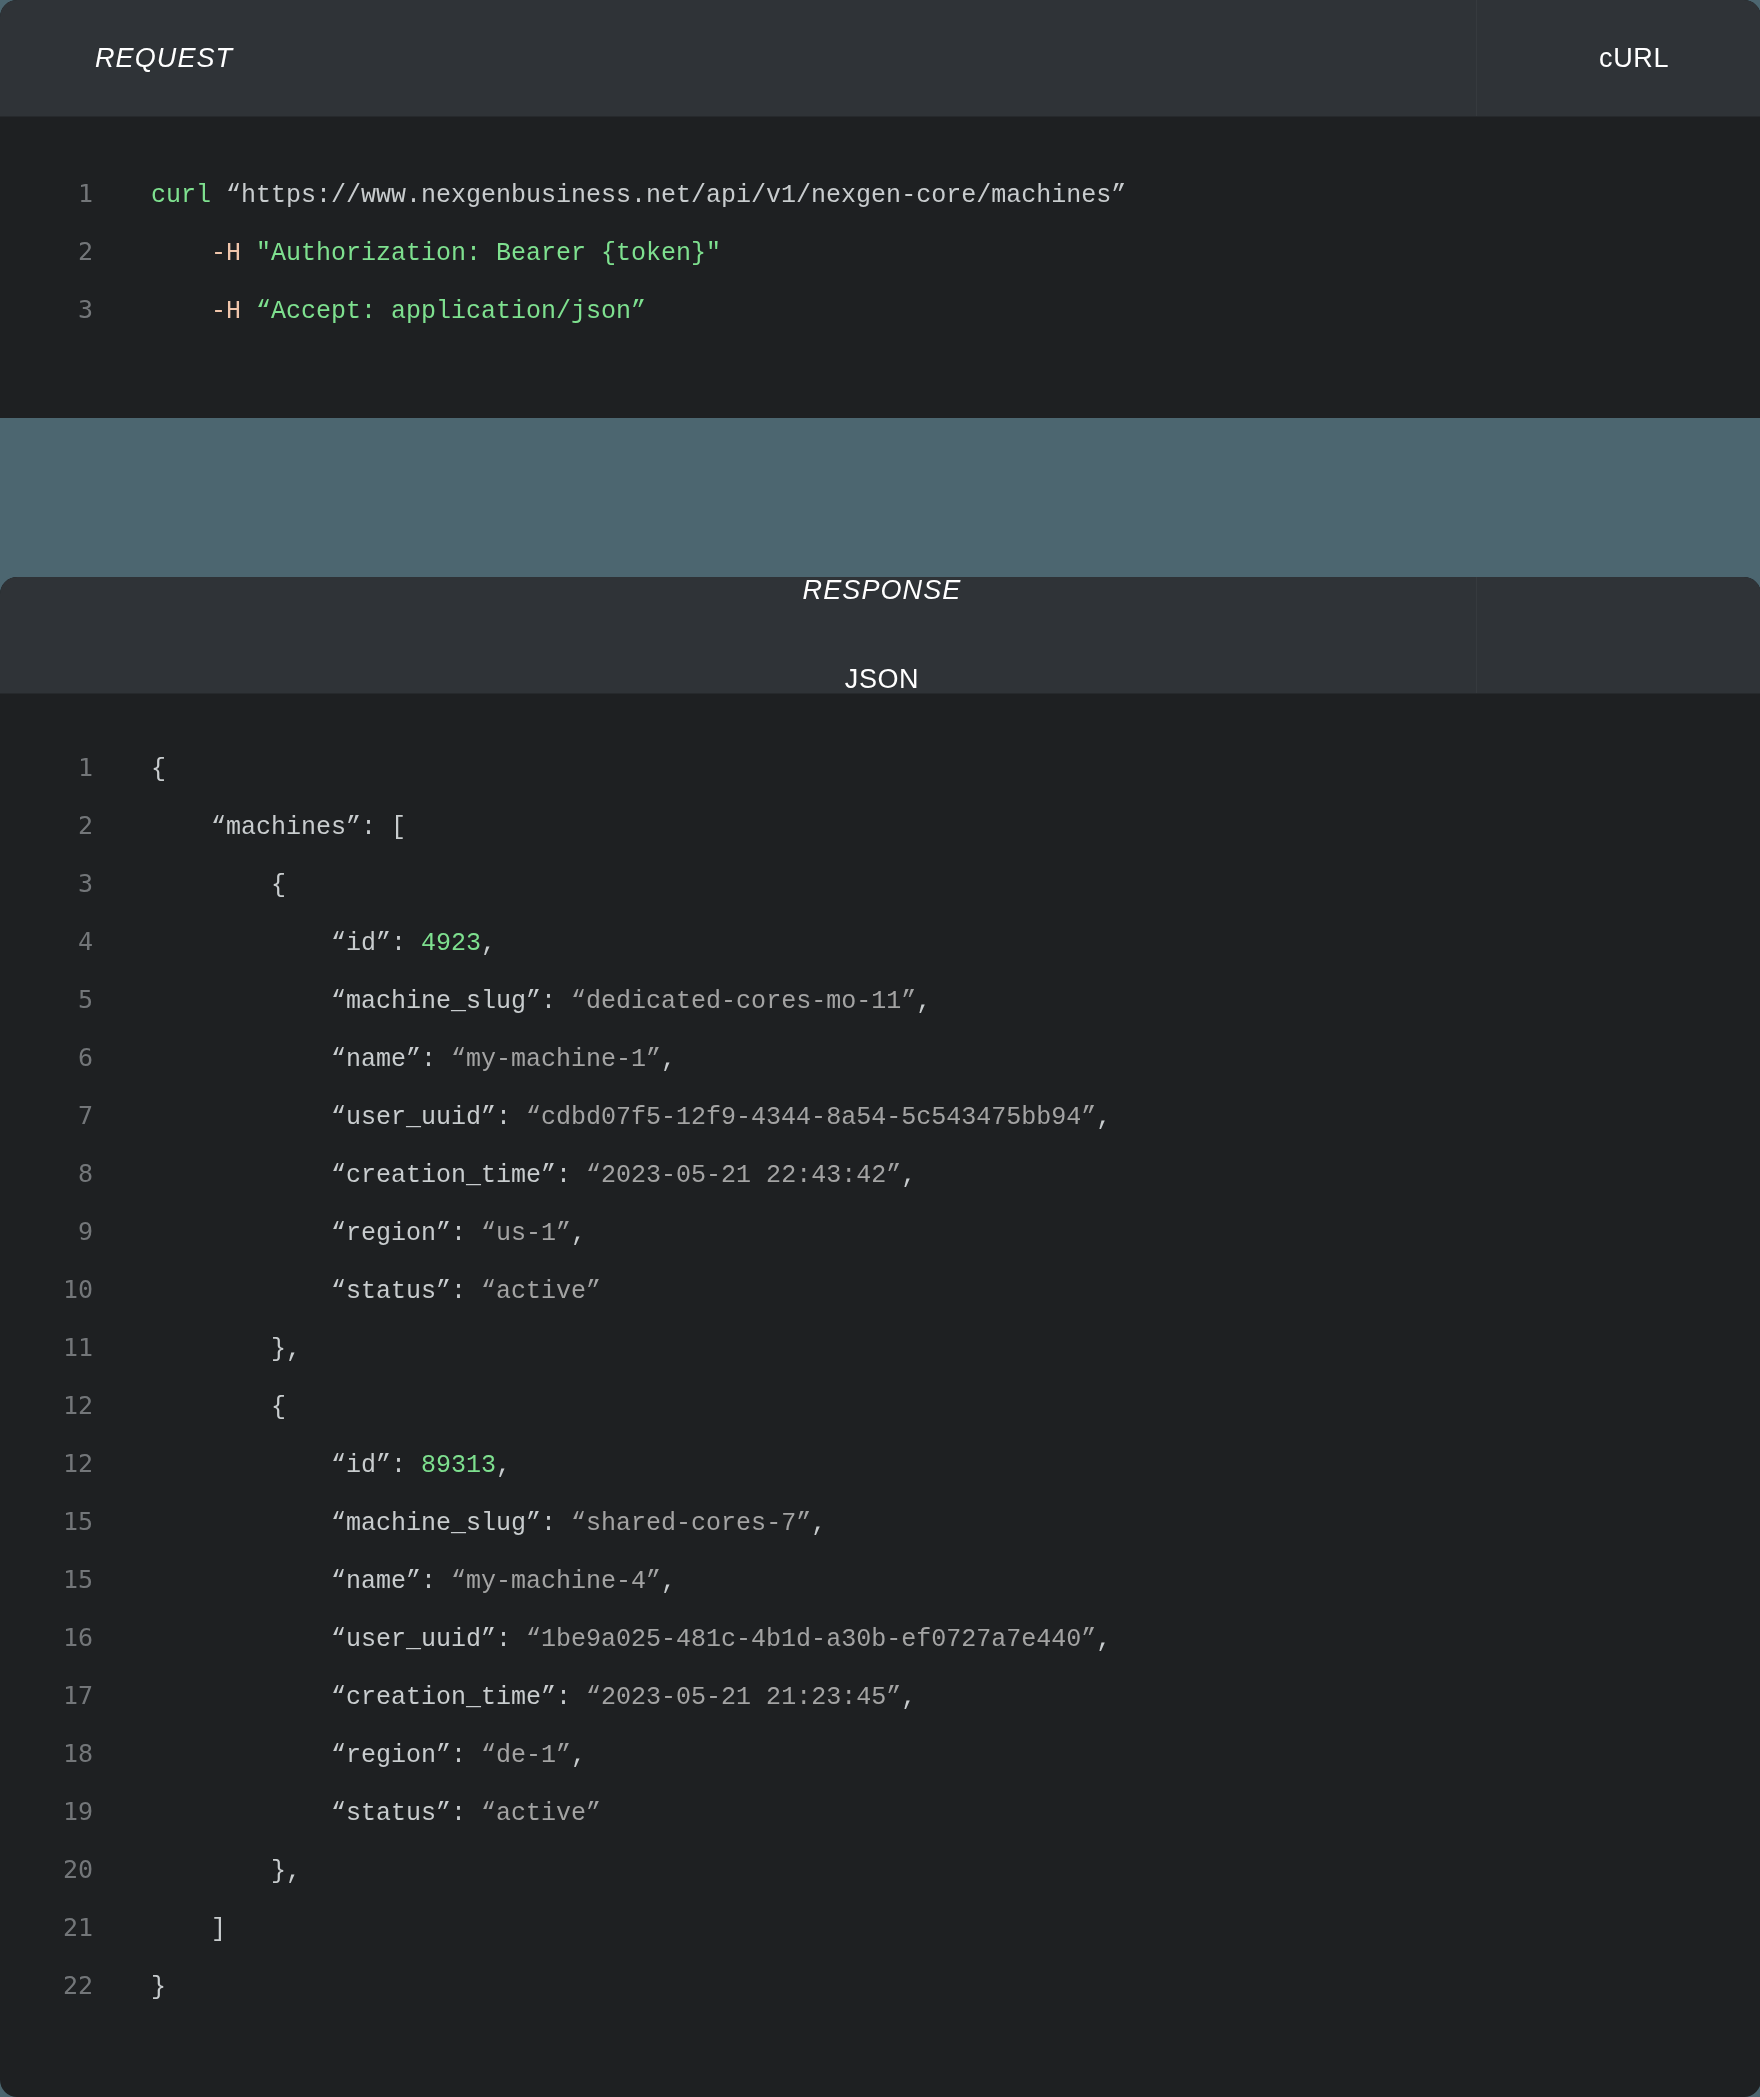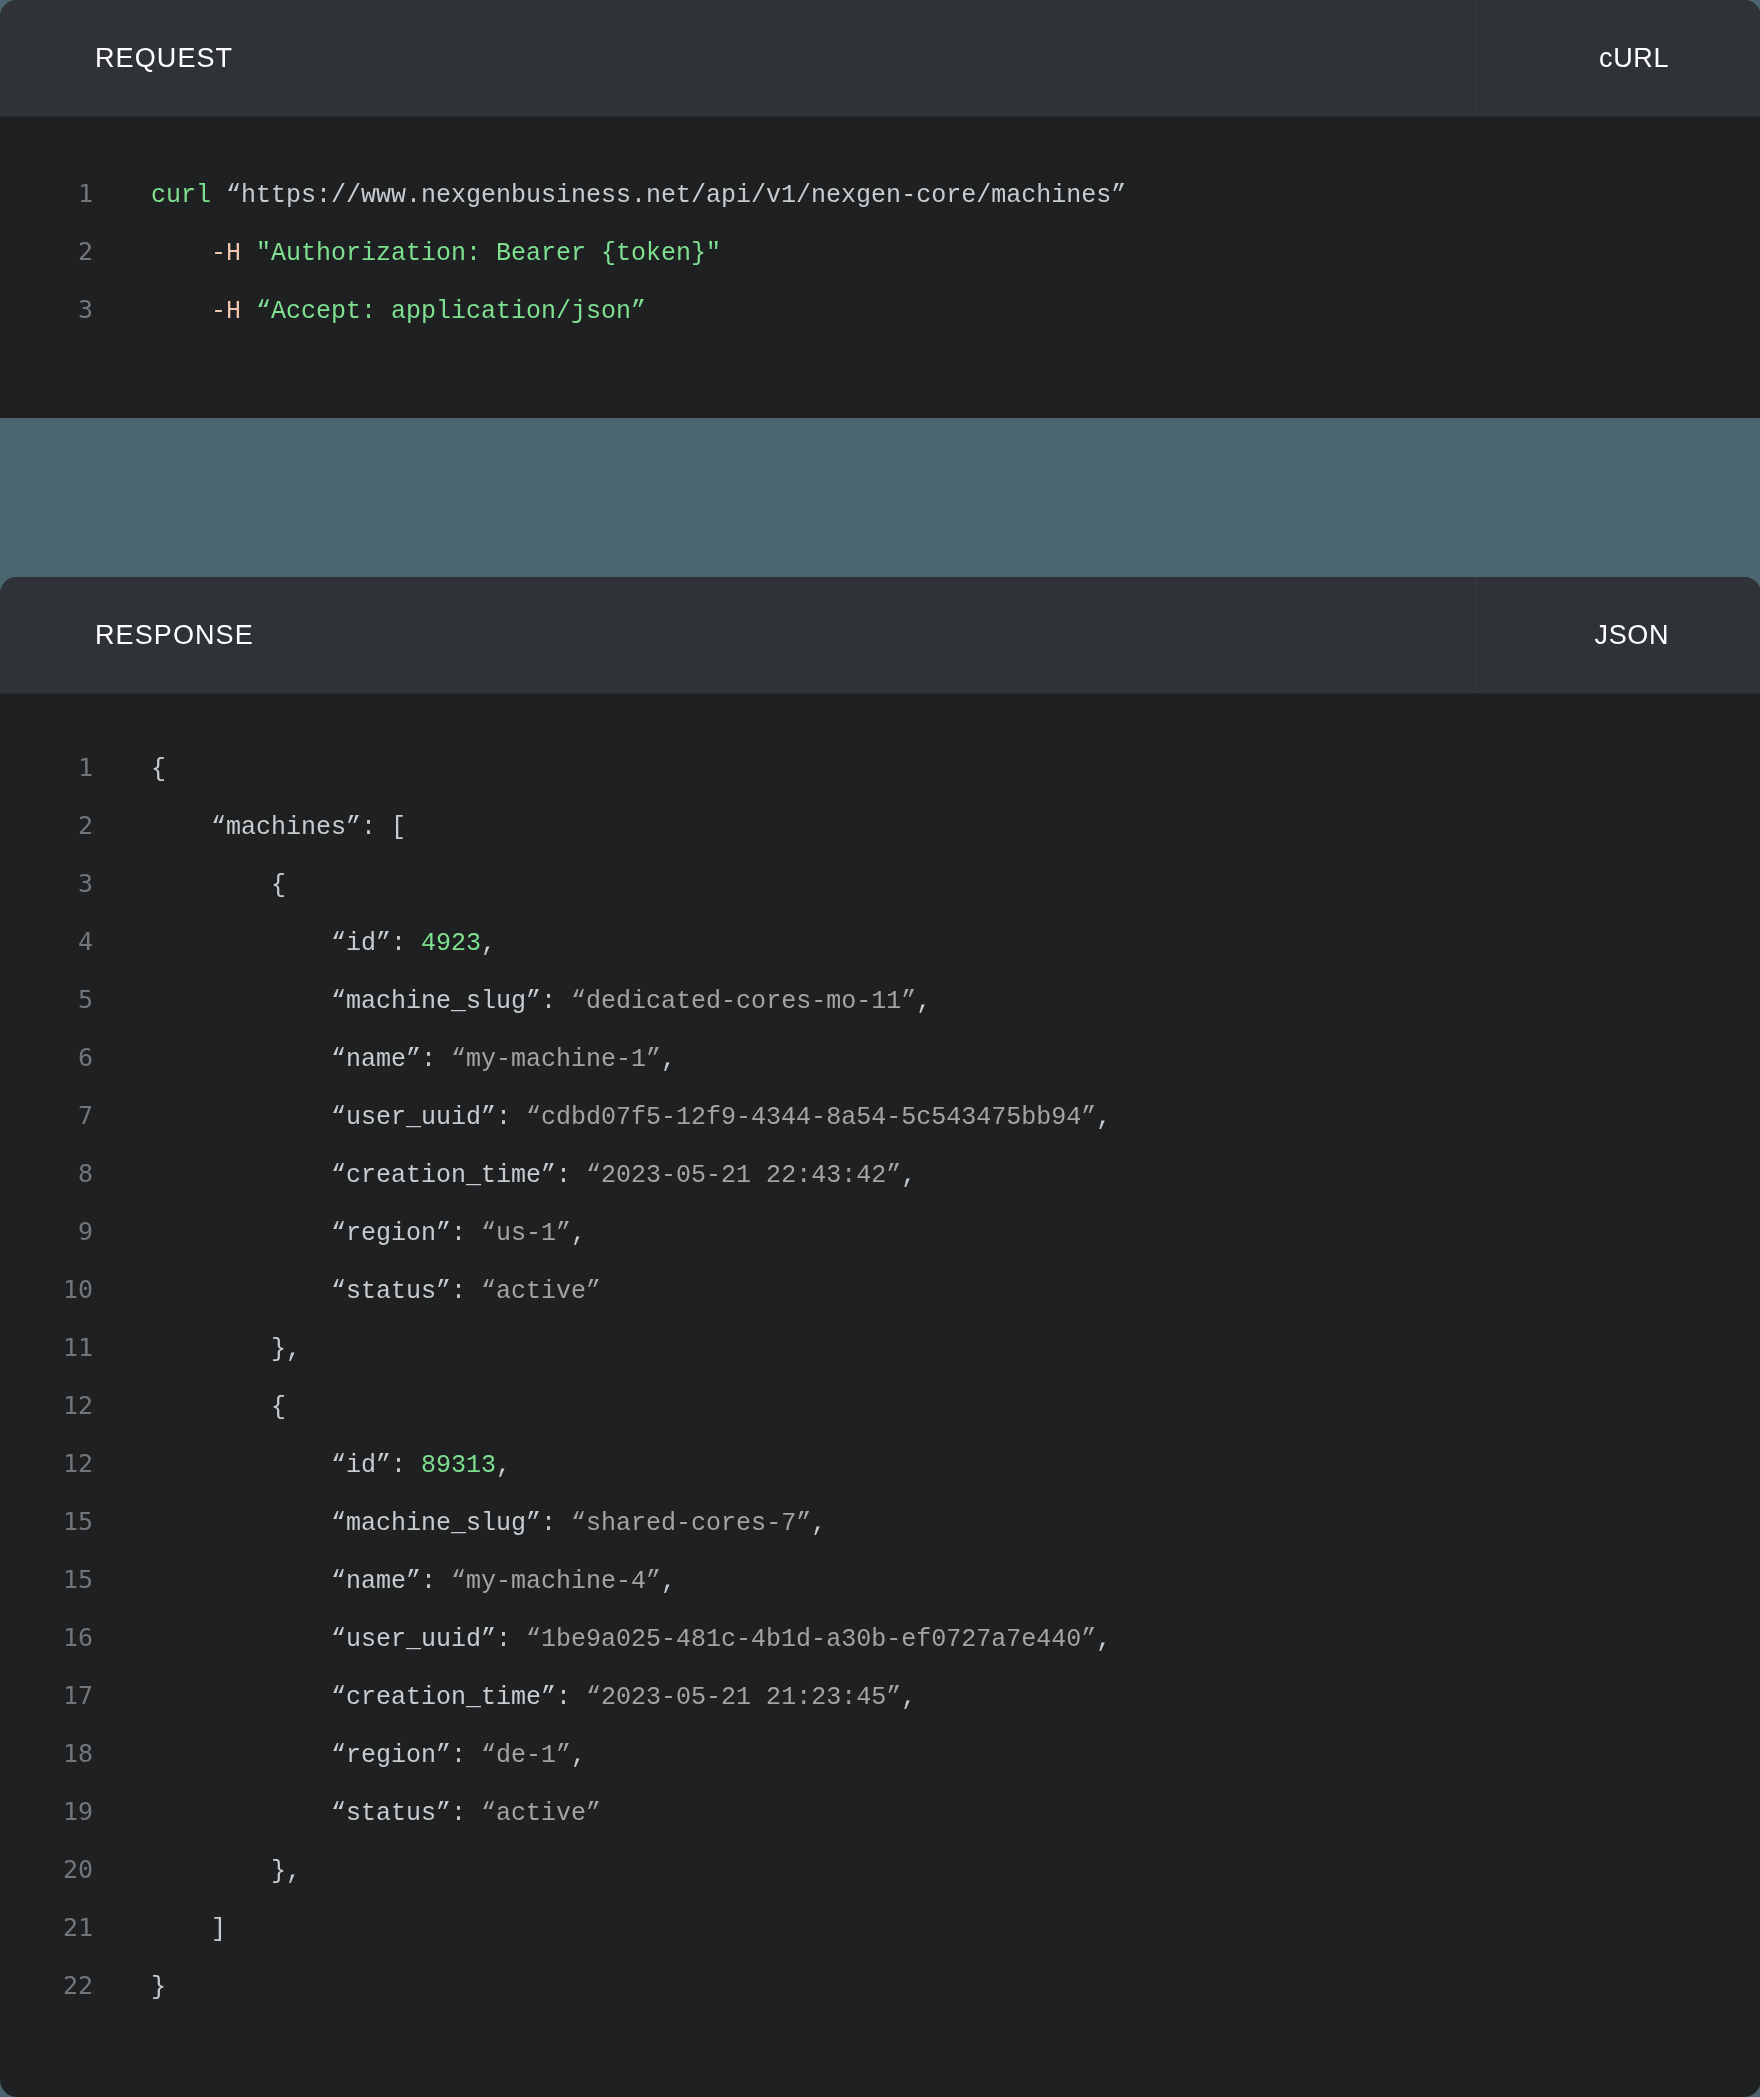--- a/index.html
+++ b/index.html
@@ -51,28 +51,29 @@
     height: 117px;
     background: #2f3337;
     display: flex;
     align-items: center;
     justify-content: space-between;
     padding: 0 92px 0 95px;
     border-bottom: 0.7px solid #26292c;
   }
 
   .panel--request .panel-head { border-radius: 17px 17px 0 0; }
-  .panel--response .panel-head { border-radius: 17px 17px 0 0; }
+  .panel--response .panel-head { border-radius: 17px 17px 0 0; flex-direction: column; }
 
   .panel-head .label-left {
     color: #ffffff;
     font-size: 27px;
     letter-spacing: 1.1px;
     font-weight: 400;
     line-height: 1;
+    font-style: italic;
   }
 
   .panel-head .label-right {
     color: #ffffff;
     font-size: 27px;
     letter-spacing: 0.6px;
     font-weight: 400;
     line-height: 1;
   }
 

